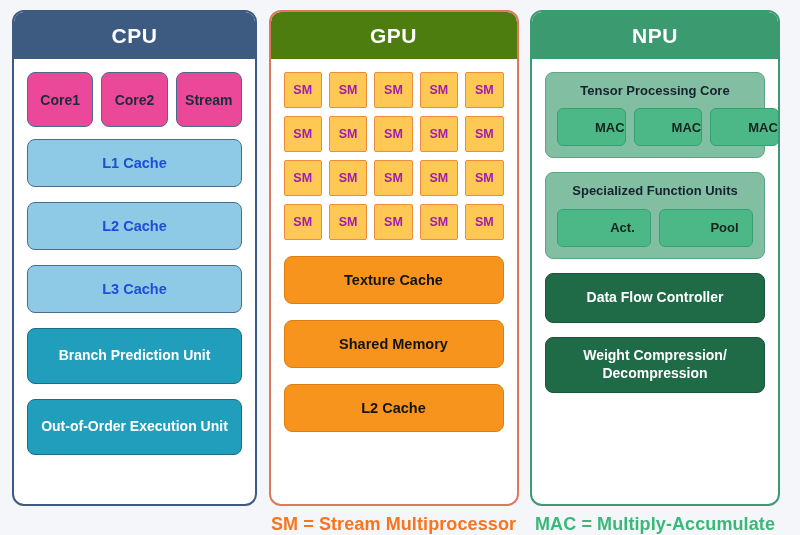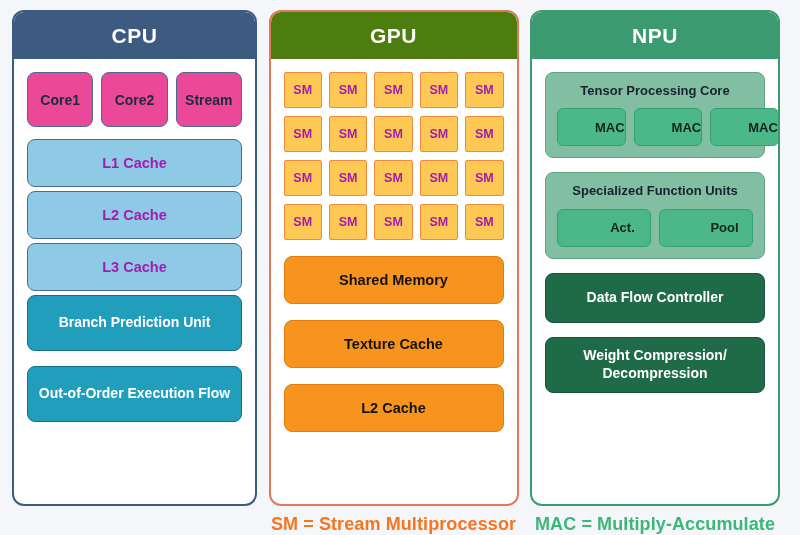--- a/index.html
+++ b/index.html
@@ -95,22 +95,22 @@
   .cache-box {
     height: 48px;
     background: #8ecae6;
     border: 1.5px solid #4a6c91;
     border-radius: 8px;
     display: flex;
     align-items: center;
     justify-content: center;
     font-size: 14.5px;
     font-weight: bold;
-    color: #a21caf;
-    margin-bottom: 4px;
+    color: #1d4ed8;
+    margin-bottom: 15px;
     box-sizing: border-box;
   }
   .unit-box {
     height: 56px;
     background: #219ebc;
     border: 1.5px solid #1b6d88;
     border-radius: 8px;
     display: flex;
     align-items: center;
     justify-content: center;
@@ -241,21 +241,21 @@
           <div class="core-box">Core1</div>
           <div class="core-box">Core2</div>
           <div class="core-box">Stream</div>
         </div>
 
         <div class="cache-box">L1 Cache</div>
         <div class="cache-box">L2 Cache</div>
         <div class="cache-box">L3 Cache</div>
 
         <div class="unit-box">Branch Prediction Unit</div>
-        <div class="unit-box">Out-of-Order Execution Flow</div>
+        <div class="unit-box">Out-of-Order Execution Unit</div>
 
         <div class="spacer"></div>
       </div>
     </div>
   </div>
 
   <div class="column col-gpu">
     <div class="panel panel-gpu">
       <div class="panel-header header-gpu">GPU</div>
       <div class="panel-body">
@@ -276,22 +276,22 @@
           <div class="sm-box">SM</div>
           <div class="sm-box">SM</div>
           <div class="sm-box">SM</div>
           <div class="sm-box">SM</div>
           <div class="sm-box">SM</div>
           <div class="sm-box">SM</div>
           <div class="sm-box">SM</div>
           <div class="sm-box">SM</div>
         </div>
 
+        <div class="gpu-bar">Texture Cache</div>
         <div class="gpu-bar">Shared Memory</div>
-        <div class="gpu-bar">Texture Cache</div>
         <div class="gpu-bar">L2 Cache</div>
 
         <div class="spacer"></div>
       </div>
     </div>
     <div class="caption caption-gpu">SM = Stream Multiprocessor</div>
   </div>
 
   <div class="column col-npu">
     <div class="panel panel-npu">

